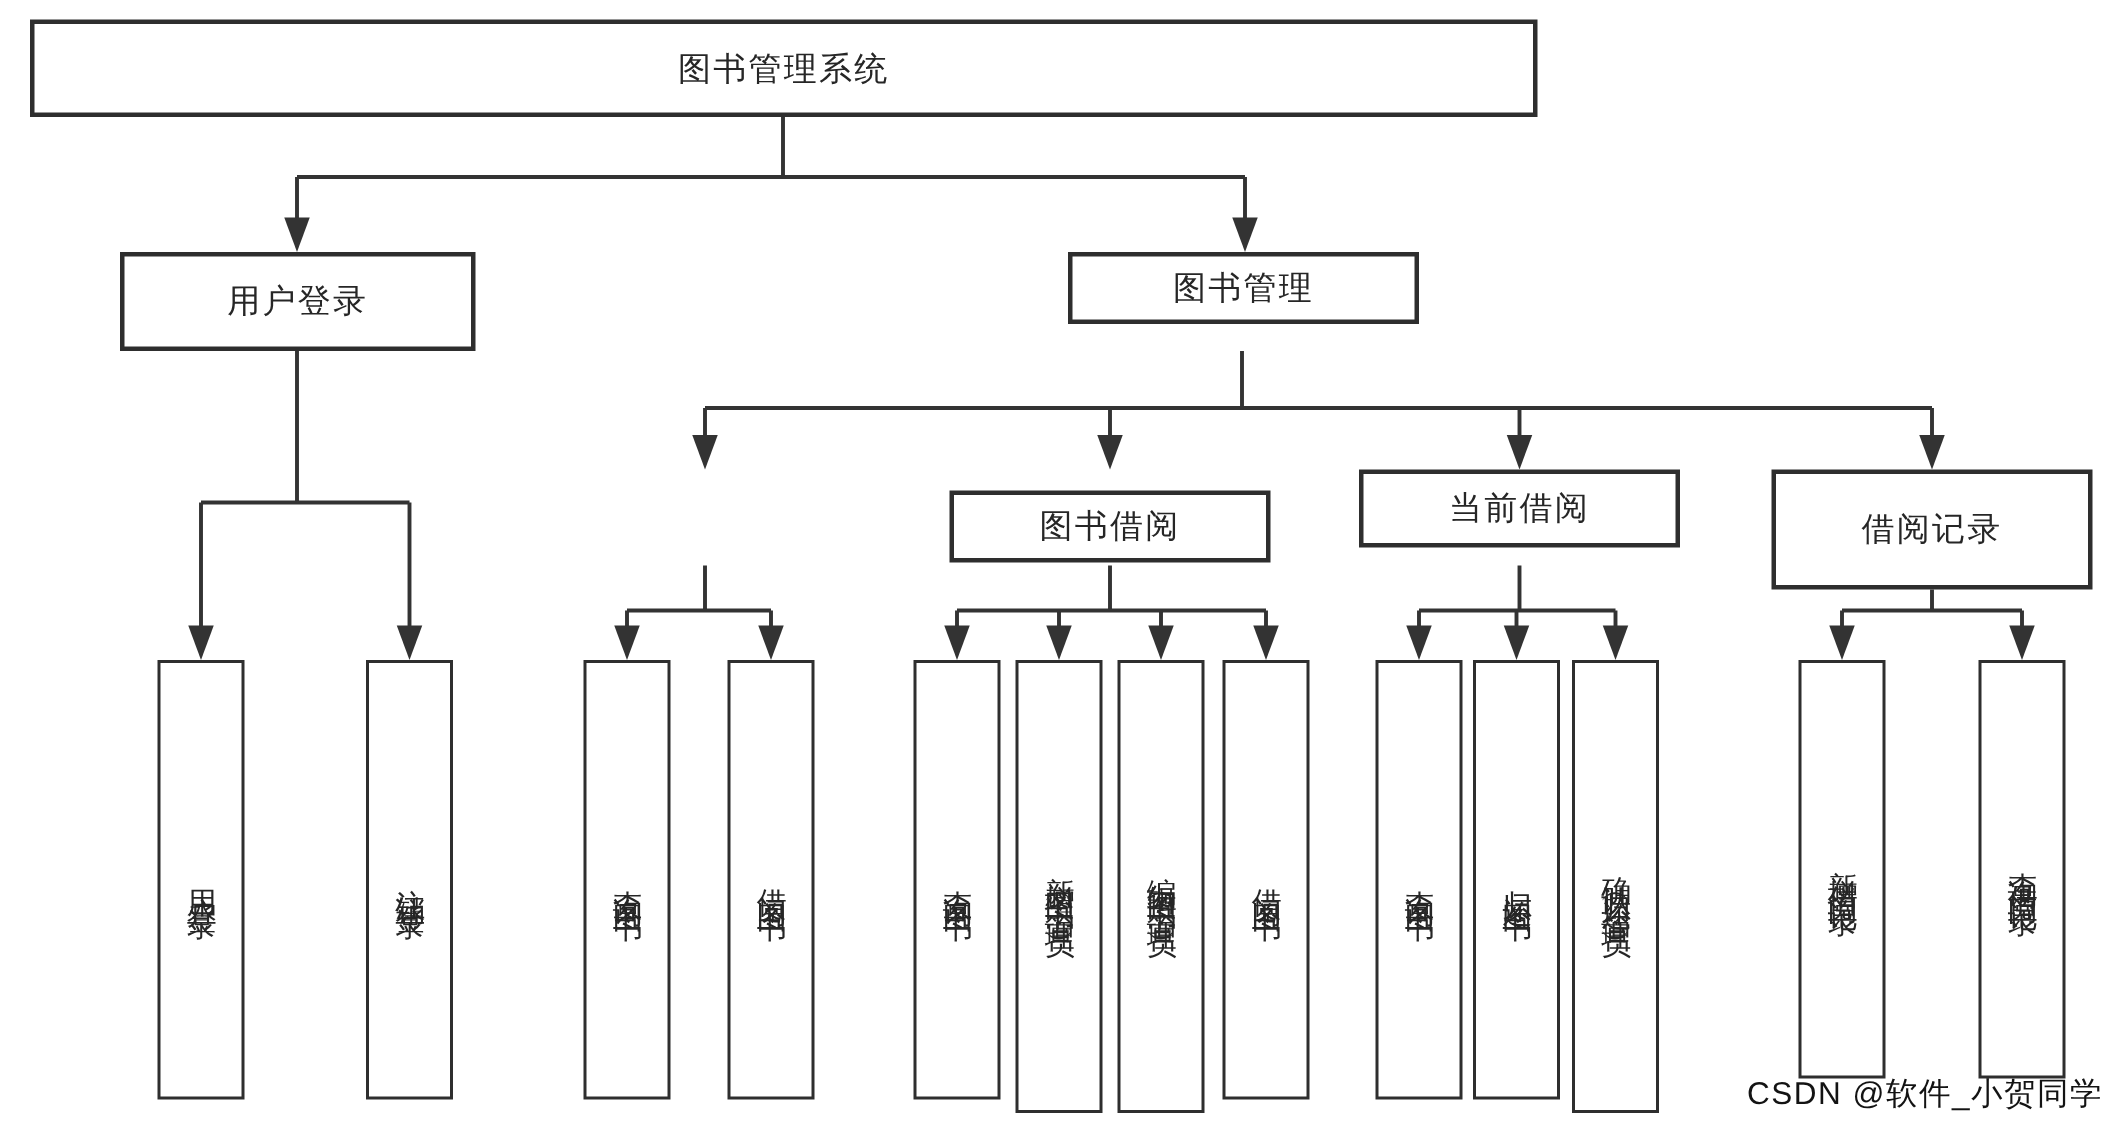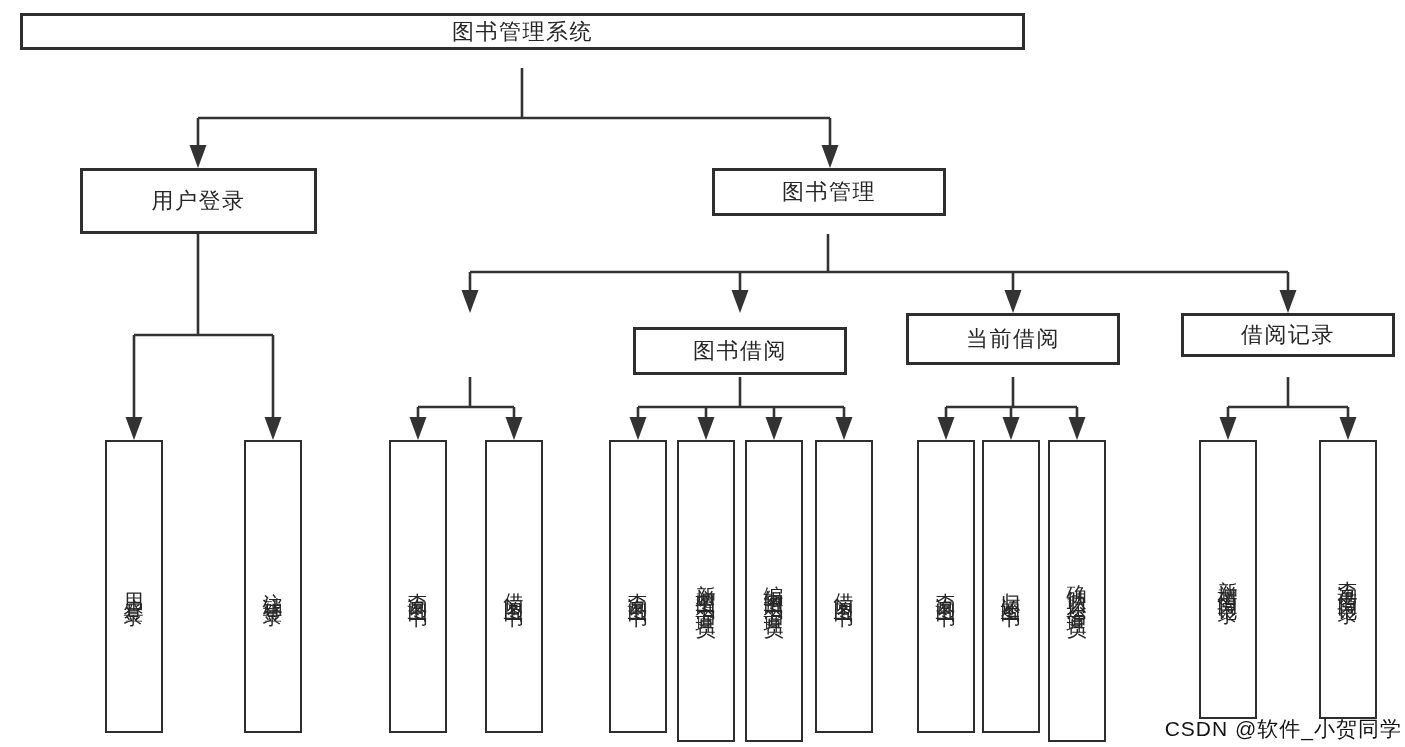--- a/index.html
+++ b/index.html
@@ -51,38 +51,38 @@
       <polygon points="697.5,417 714.5,417 706,440" fill="#333333"></polygon>
       <polygon points="765.5,417 782.5,417 774,440" fill="#333333"></polygon>
       <polygon points="835.5,417 852.5,417 844,440" fill="#333333"></polygon>
       <polygon points="937.5,417 954.5,417 946,440" fill="#333333"></polygon>
       <polygon points="1002.5,417 1019.5,417 1011,440" fill="#333333"></polygon>
       <polygon points="1068.5,417 1085.5,417 1077,440" fill="#333333"></polygon>
       <polygon points="1219.5,417 1236.5,417 1228,440" fill="#333333"></polygon>
       <polygon points="1339.5,417 1356.5,417 1348,440" fill="#333333"></polygon>
     </svg>
 
-  <div class="node" style="left:20px;top:13px;width:1005px;height:37px">
+  <div class="node" style="left:20px;top:13px;width:1005px;height:65px">
     <span class="hlabel">图书管理系统</span>
   </div>
 
   <div class="node" style="left:80px;top:168px;width:237px;height:66px">
     <span class="hlabel">用户登录</span>
   </div>
   <div class="node" style="left:712px;top:168px;width:234px;height:48px">
     <span class="hlabel">图书管理</span>
   </div>
 
   <div class="node" style="left:633px;top:327px;width:214px;height:48px">
     <span class="hlabel">图书借阅</span>
   </div>
   <div class="node" style="left:906px;top:313px;width:214px;height:52px">
     <span class="hlabel">当前借阅</span>
   </div>
-  <div class="node" style="left:1181px;top:313px;width:214px;height:44px">
+  <div class="node" style="left:1181px;top:313px;width:214px;height:80px">
     <span class="hlabel">借阅记录</span>
   </div>
 
   <div class="node leaf" style="left:105px;top:440px;width:58px;height:293px">
     <span class="vtext">用户登录</span>
   </div>
   <div class="node leaf" style="left:244px;top:440px;width:58px;height:293px">
     <span class="vtext">注销登录</span>
   </div>
 

